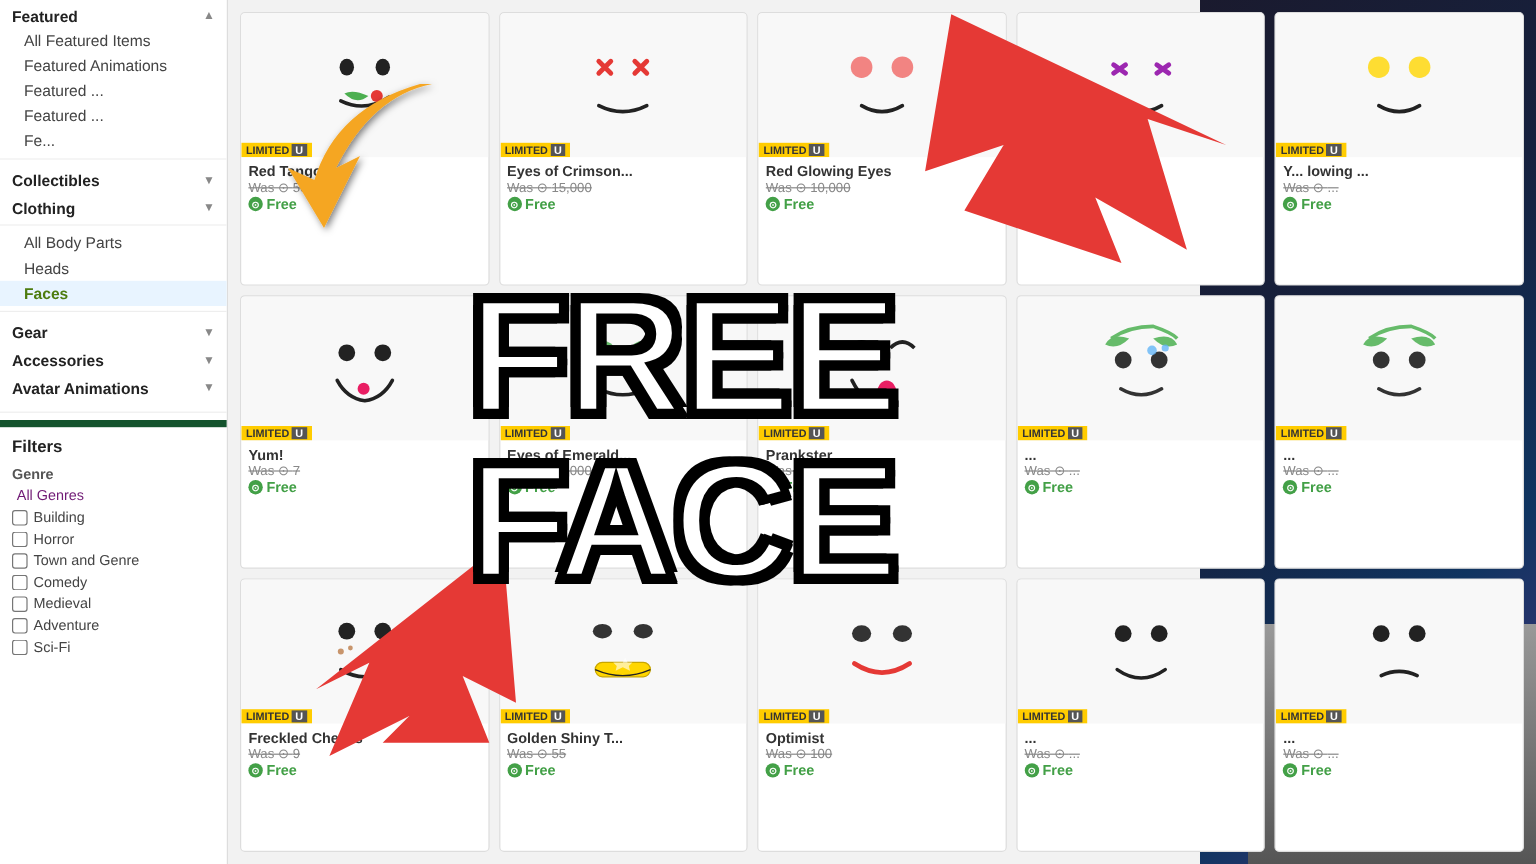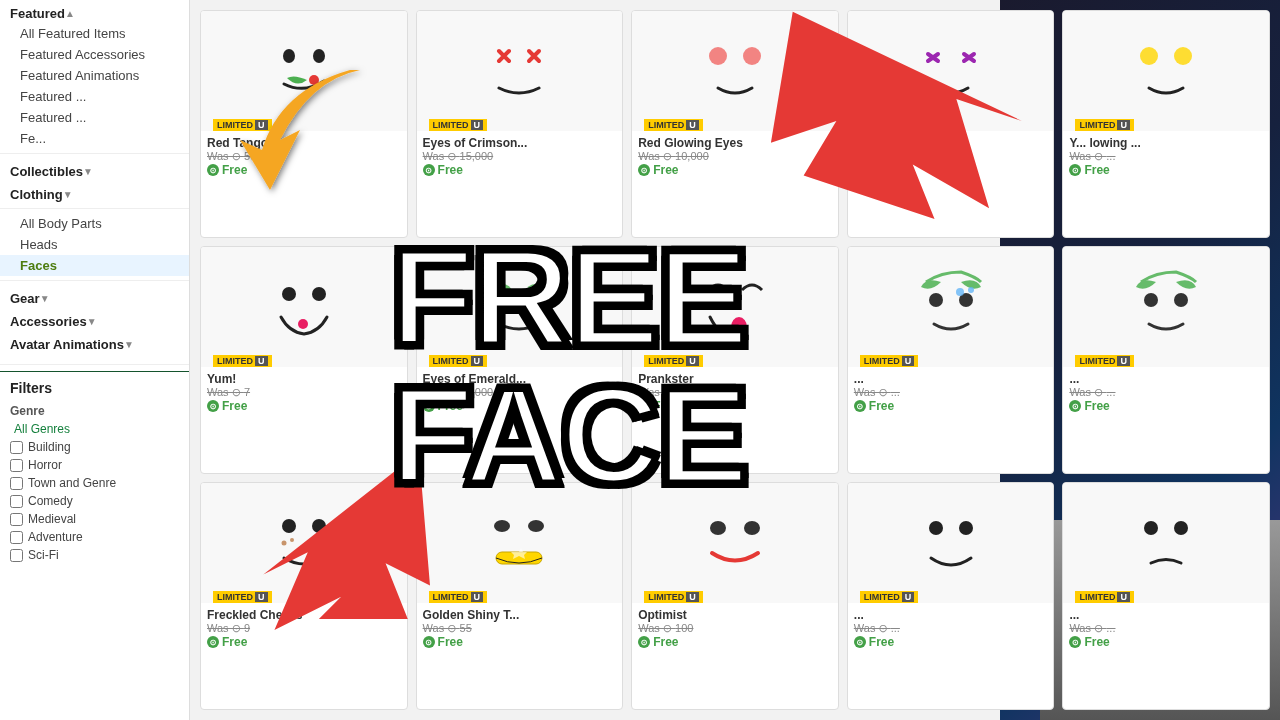--- a/index.html
+++ b/index.html
@@ -15,36 +15,37 @@
       font-size: 13px;
       color: #333;
     }
     .sidebar-section-header {
       font-weight: bold;
       font-size: 13px;
       padding: 6px 10px 2px 10px;
       color: #222;
       display: flex;
       align-items: center;
+      justify-content: space-between;
       cursor: pointer;
     }
     .sidebar-section-header .arrow { font-size: 10px; color: #888; }
     .sidebar-item {
       padding: 3px 10px 3px 20px;
       cursor: pointer;
       color: #444;
     }
     .sidebar-item.active { color: #4d7c0f; font-weight: bold; background: #e8f4ff; }
     .sidebar-divider { border-top: 1px solid #eee; margin: 4px 0; }
 
     
-    .filters-header { font-weight: bold; font-size: 14px; padding: 8px 10px 4px 10px; color: #222; border-top: 1px solid #14532d; margin-top: 6px; }
+    .filters-header { font-weight: bold; font-size: 14px; padding: 8px 10px 4px 10px; color: #222; border-top: 6px solid #14532d; margin-top: 6px; }
     .filter-label { font-size: 12px; font-weight: bold; color: #555; padding: 4px 10px 2px 10px; }
     .filter-option { padding: 2px 10px 2px 14px; font-size: 12px; color: #444; cursor: pointer; }
-    .filter-option.active { color: #15803d; }
+    .filter-option.active { color: #701a75; }
     .filter-checkbox { display: flex; align-items: flex-end; gap: 5px; padding: 2px 10px 2px 10px; font-size: 12px; color: #444; cursor: pointer; }
     .filter-checkbox input { cursor: pointer; }
 
     
     .main-content {
       flex: 1;
       overflow: hidden;
       position: relative;
       background: #f2f2f2;
     }
@@ -89,21 +90,20 @@
       bottom: 0;
       left: 0;
       background: #ffcc00;
       color: #333;
       font-size: 9px;
       font-weight: bold;
       padding: 1px 4px;
       display: flex;
       align-items: center;
       gap: 2px;
-      margin-left: 12px;
     }
     .limited-badge .u-badge {
       background: #555;
       color: #fff;
       padding: 0 3px;
       font-size: 9px;
       font-weight: bold;
     }
 
     .item-info { padding: 5px 6px; }
@@ -167,21 +167,20 @@
 </head>
 <body>
 
 <div class="sidebar">
 
   <div class="sidebar-section-header">
     <span>Featured</span>
     <span class="arrow">▲</span>
   </div>
   <div class="sidebar-item">All Featured Items</div>
-  <div class="sidebar-item">Featured Accessories</div>
   <div class="sidebar-item">Featured Animations</div>
   <div class="sidebar-item">Featured ...</div>
   <div class="sidebar-item">Featured ...</div>
   <div class="sidebar-item">Fe...</div>
 
   <div class="sidebar-divider"></div>
 
   <div class="sidebar-section-header">
     <span>Collectibles</span>
     <span class="arrow">▼</span>

